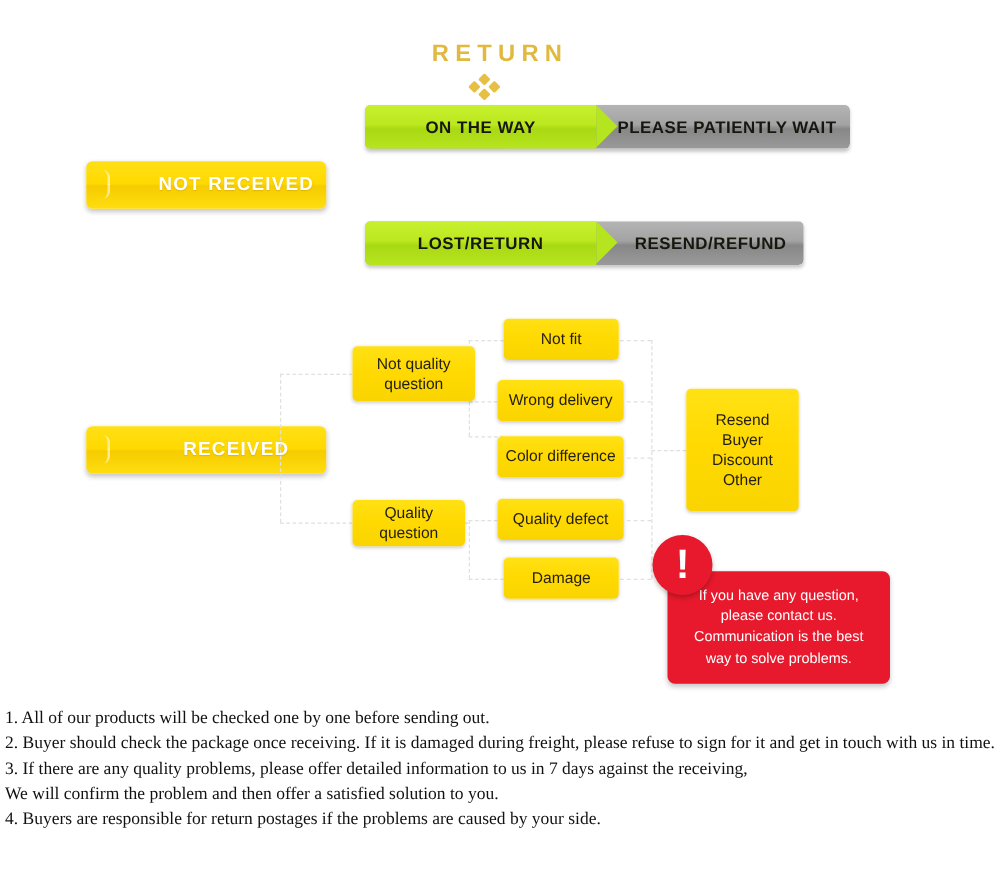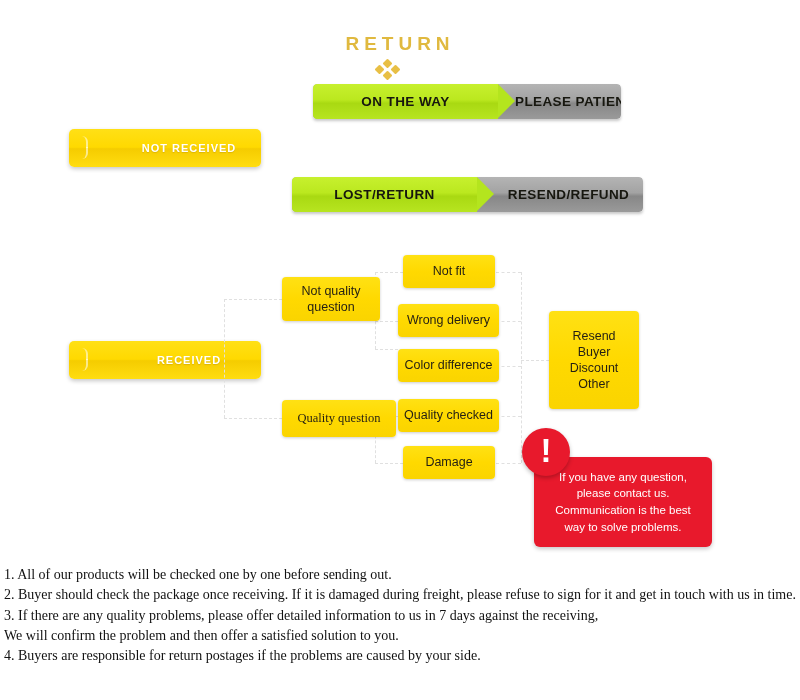--- a/index.html
+++ b/index.html
@@ -119,21 +119,21 @@
     top: 11px;
     border-radius: 0 0 6px 0;
     border-right: 2px solid rgba(255,255,255,0.55);
   }
   .stagebtn .txt {
     position: absolute;
     left: 0; right: 0; top: 0;
     height: 38px; line-height: 38px;
     text-align: center;
     color: #ffffff;
-    font-size: 11px;
+    font-size: 15px;
     font-weight: bold;
     letter-spacing: 1px;
     text-shadow: 0 1px 1px rgba(190,150,0,0.45);
     padding-left: 48px;
   }
 
   
   .node {
     position: absolute;
     background: linear-gradient(to bottom, #ffe114 0%, #ffd900 50%, #fad400 100%);
@@ -213,21 +213,21 @@
 <div class="stage">
 
   <div class="title">RETURN</div>
   <div class="ornament">
     <i class="d1"></i>
       <i class="d2"></i>
       <i class="d3"></i>
       <i class="d4"></i>
   </div>
 
-  <div class="banner" style="left:292px; top:84px; width:308px;margin-left:21px;">
+  <div class="banner" style="left:292px; top:84px; width:388px;">
     <div class="grey"></div>
     <div class="green" style="width:185px;"></div>
     <div class="lbl left" style="left:0; width:185px; text-align:center;">ON THE WAY</div>
     <div class="lbl right" style="left:202px; width:149px; text-align:center;">PLEASE PATIENTLY WAIT</div>
   </div>
 
   <div class="banner" style="left:292px; top:177px; width:351px;">
     <div class="grey"></div>
     <div class="green" style="width:185px;"></div>
     <div class="lbl left" style="left:0; width:185px; text-align:center;">LOST/RETURN</div>
@@ -267,35 +267,35 @@
   <div class="conn h" style="left:496px; top:463px; width:25px;"></div>
   <div class="conn h" style="left:521px; top:360px; width:28px;"></div>
 
   <div class="node multiline" style="left:282px; top:277px; width:98px; height:44px;">
     <div>
       <span class="line">Not quality</span>
       <span class="line">question</span>
     </div>
   </div>
 
-  <div class="node" style="left:282px; top:400px; width:114px; height:37px;font-family:Liberation Serif, serif;">
+  <div class="node" style="left:282px; top:400px; width:90px; height:37px;">
     <span>Quality question</span>
   </div>
 
   <div class="node" style="left:403px; top:255px; width:92px; height:33px;">
     <span>Not fit</span>
   </div>
   <div class="node" style="left:398px; top:304px; width:101px; height:33px;">
     <span>Wrong delivery</span>
   </div>
   <div class="node" style="left:398px; top:349px; width:101px; height:33px;text-align:center;">
     <span>Color difference</span>
   </div>
   <div class="node" style="left:398px; top:399px; width:101px; height:33px;">
-    <span>Quality checked</span>
+    <span>Quality defect</span>
   </div>
   <div class="node" style="left:403px; top:446px; width:92px; height:33px;">
     <span>Damage</span>
   </div>
 
   <div class="node multiline" style="left:549px; top:311px; width:90px; height:98px; flex-direction:column;">
     <span class="line">Resend</span>
     <span class="line">Buyer</span>
     <span class="line">Discount</span>
     <span class="line">Other</span>

